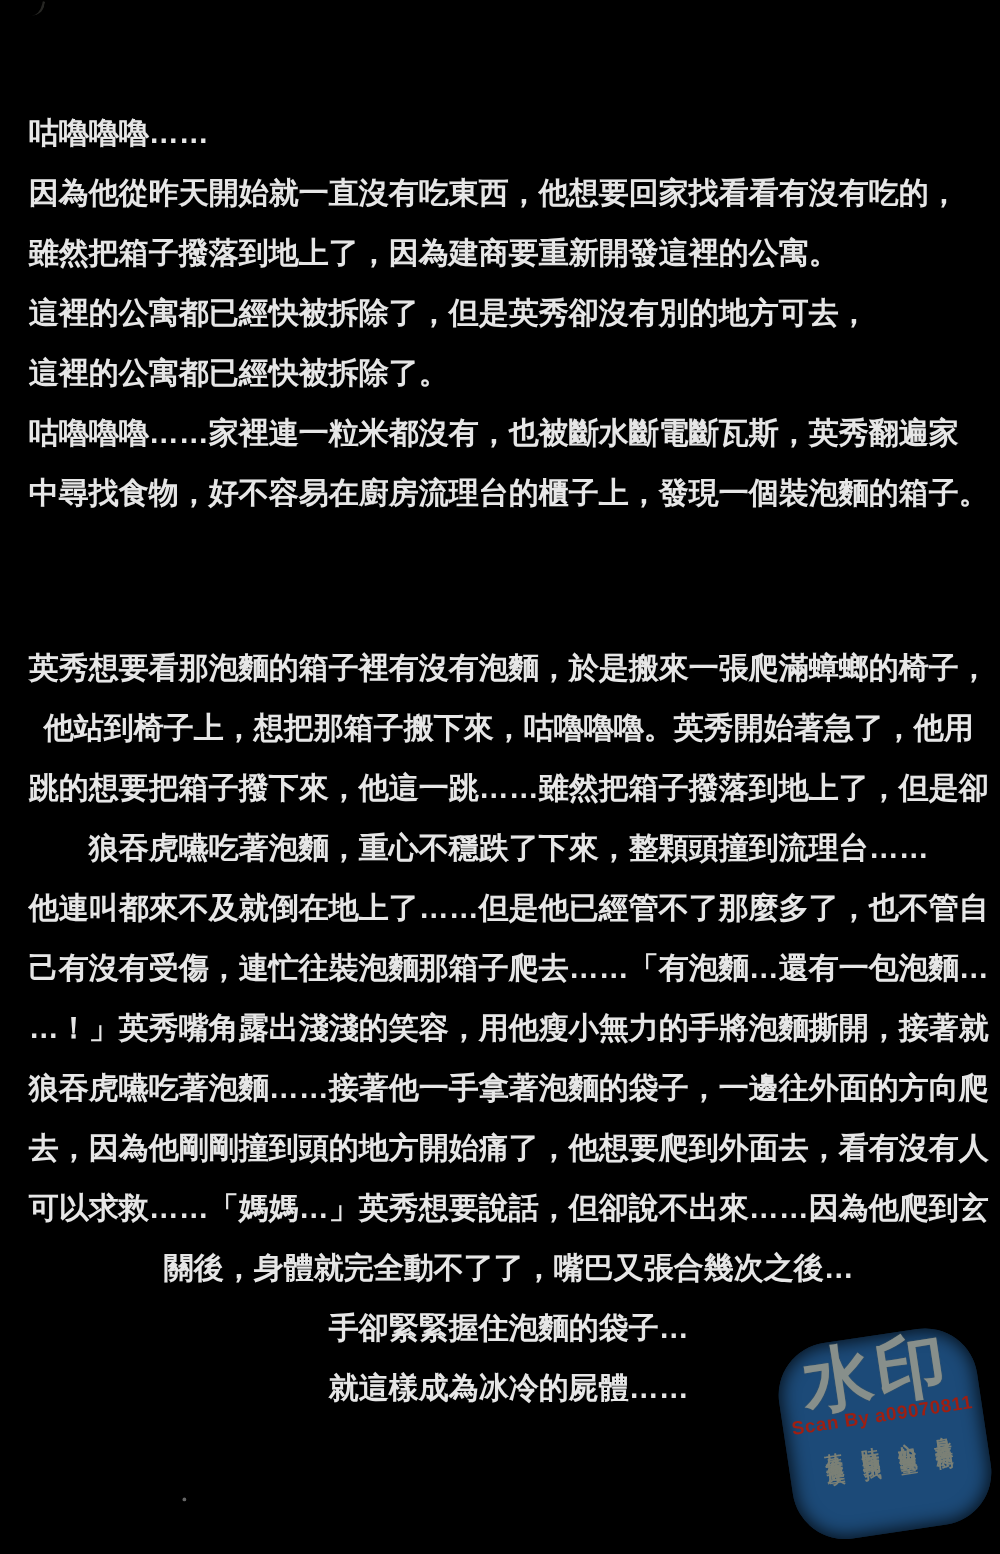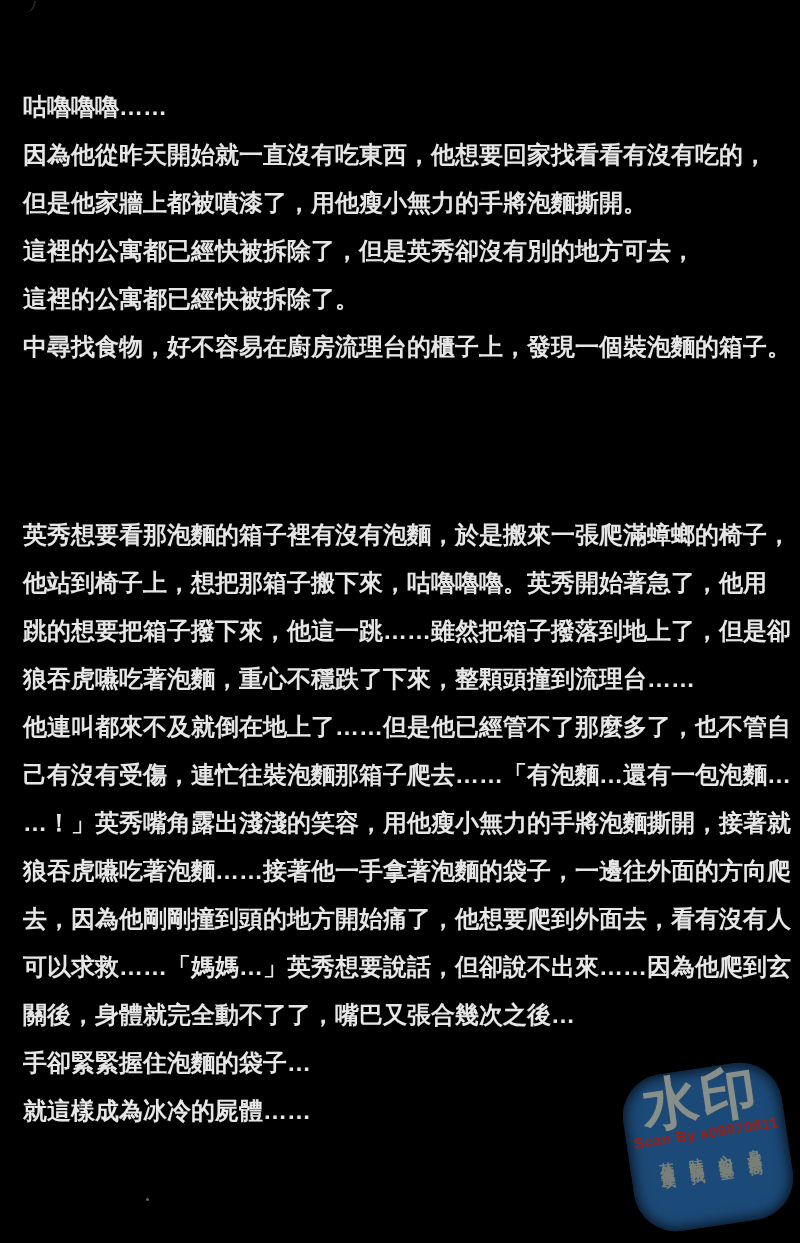--- a/index.html
+++ b/index.html
@@ -23,21 +23,21 @@
     left:23px;
     color:var(--text);
     font-weight:700;
     font-size:24px;
     line-height:48px;
     letter-spacing:0px;
     white-space:nowrap;
   }
   .story .line{height:48px;}
   .p1{top:83px;}
-  .p2{top:511px;}
+  .p2{top:511px;text-align:center;}
 
   
   .badge{
     position:absolute;
     left:628px;top:1068px;
     width:160px;height:158px;
     border-radius:42px;
     background:radial-gradient(circle at 50% 38%, #25548a 0%, var(--badge) 55%, #143least 0%, #143a61 100%);
     background-color:var(--badge);
     transform:rotate(-8.5deg);
@@ -102,23 +102,24 @@
 <body>
 
 <div class="page">
 
   <div class="corner-scratch"></div>
   <div class="dust-speck"></div>
 
   <div class="story p1">
     <div class="line">咕嚕嚕嚕……</div>
     <div class="line">因為他從昨天開始就一直沒有吃東西，他想要回家找看看有沒有吃的，</div>
-    <div class="line">但是他家牆上都被噴漆了，用他瘦小無力的手將泡麵撕開。</div>
+    <div class="line">雖然把箱子撥落到地上了，因為建商要重新開發這裡的公寓。</div>
     <div class="line">這裡的公寓都已經快被拆除了，但是英秀卻沒有別的地方可去，</div>
     <div class="line">這裡的公寓都已經快被拆除了。</div>
+    <div class="line">咕嚕嚕嚕……家裡連一粒米都沒有，也被斷水斷電斷瓦斯，英秀翻遍家</div>
     <div class="line">中尋找食物，好不容易在廚房流理台的櫃子上，發現一個裝泡麵的箱子。</div>
   </div>
 
   <div class="story p2">
     <div class="line">英秀想要看那泡麵的箱子裡有沒有泡麵，於是搬來一張爬滿蟑螂的椅子，</div>
     <div class="line">他站到椅子上，想把那箱子搬下來，咕嚕嚕嚕。英秀開始著急了，他用</div>
     <div class="line">跳的想要把箱子撥下來，他這一跳……雖然把箱子撥落到地上了，但是卻</div>
     <div class="line">狼吞虎嚥吃著泡麵，重心不穩跌了下來，整顆頭撞到流理台……</div>
     <div class="line">他連叫都來不及就倒在地上了……但是他已經管不了那麼多了，也不管自</div>
     <div class="line">己有沒有受傷，連忙往裝泡麵那箱子爬去……「有泡麵…還有一包泡麵…</div>

